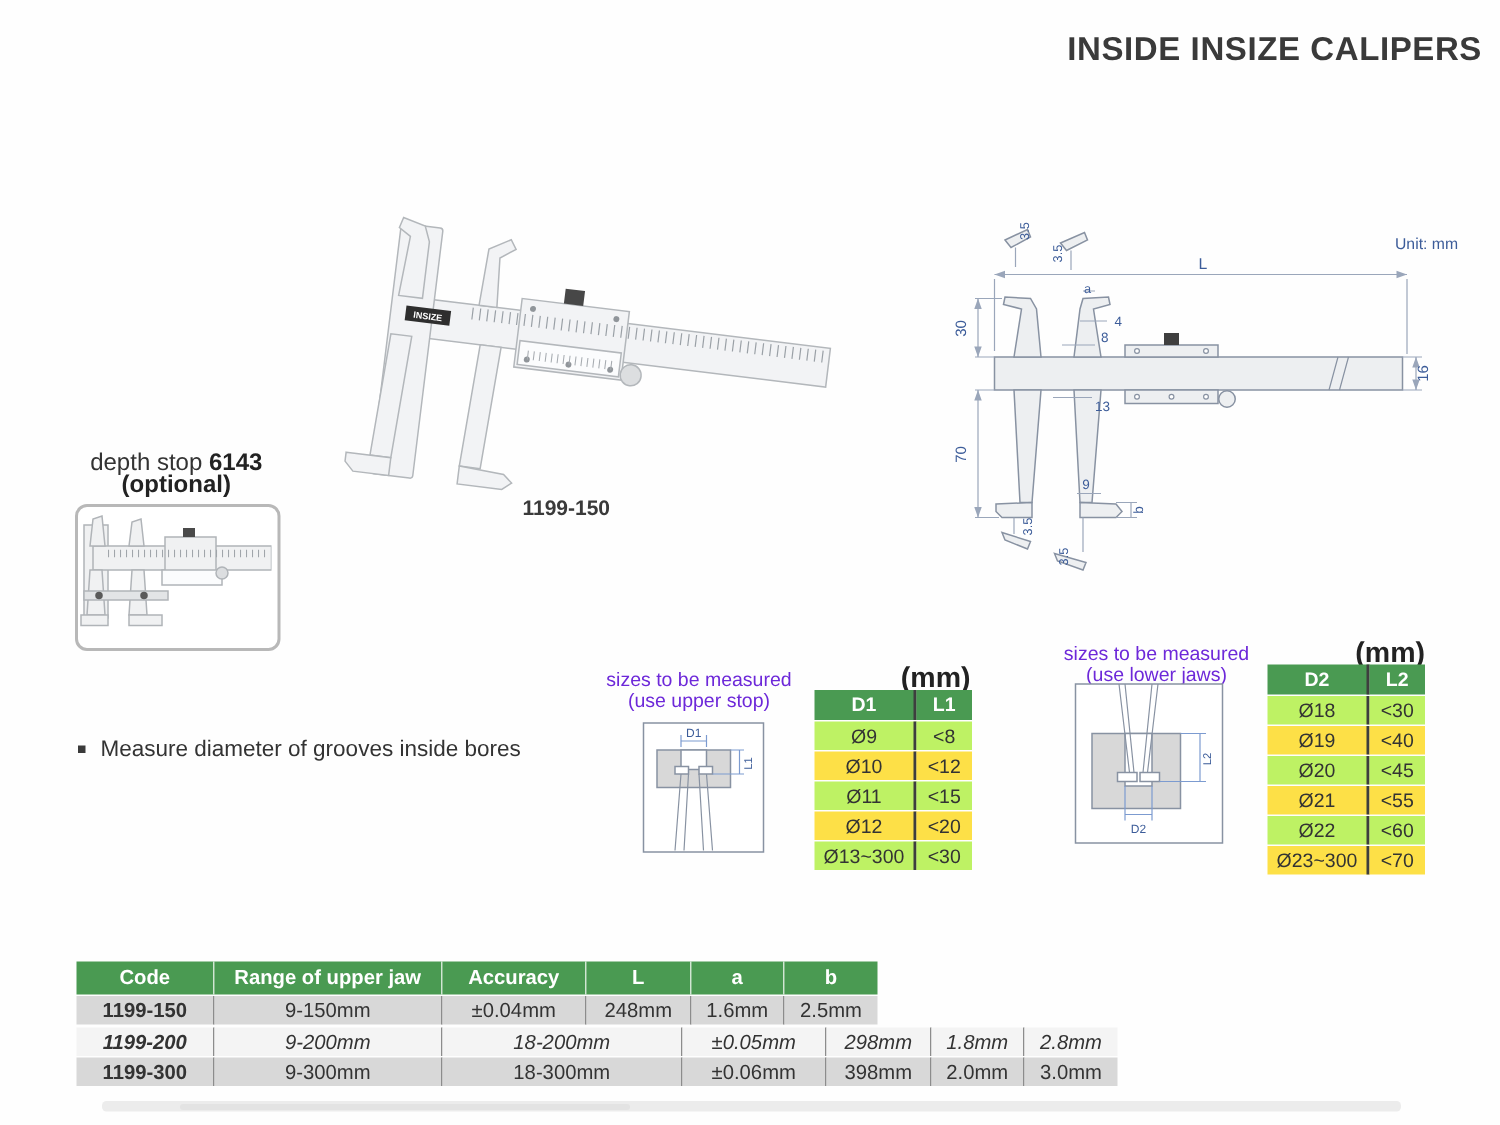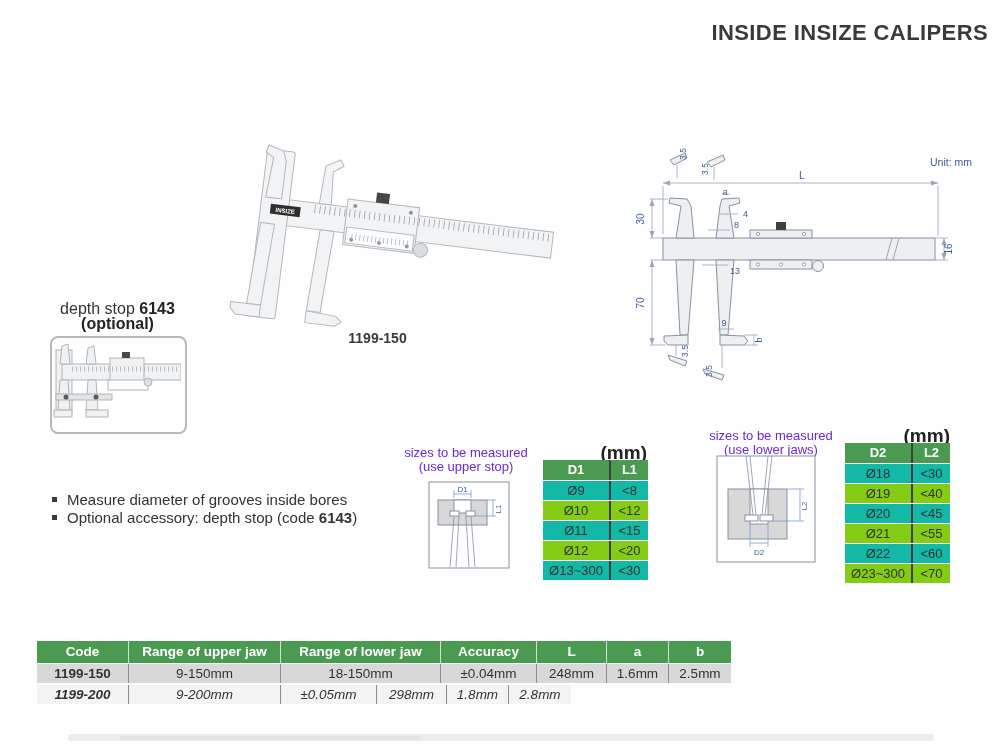--- a/index.html
+++ b/index.html
@@ -37,24 +37,24 @@
   .unit-lower { left:845px; top:425px; width:105px; }
 
   .mini-table { position:absolute; }
   .mini-upper { left:543px; top:459px; }
   .mini-lower { left:845px; top:442px; }
   .mt-row { display:flex; margin-top:1px; }
   .mt-row > div { text-align:center; font-size:13px; height:19px; line-height:19px; }
   .mt-c1 { width:66px; border-right:2px solid #3e3e3e; }
   .mt-c2 { width:37px; }
   .mt-header > div { background:#4a9a52; color:#fff; font-weight:bold; height:20px; line-height:20px; }
-  .bg-g > div { background:#14b8a6; }
-  .bg-w > div { background:#84cc16; }
-
-  .spec { position:absolute; left:37px; top:639px; }
+  .bg-g > div { background:#bef264; }
+  .bg-w > div { background:#fde047; }
+
+  .spec { position:absolute; left:51px; top:639px; }
   .sp-row { display:flex; margin-top:1.5px; }
   .sp-row > div { text-align:center; font-size:13.5px; height:19px; line-height:19px;
                   border-right:1px solid #8c8c8c; box-sizing:border-box; }
   .sp-row > div:last-child { border-right:none; }
   .sp-header > div { background:#4a9a52; color:#fff; font-weight:bold; height:22px; line-height:22px;
                      border-right:1px solid rgba(255,255,255,.75); }
   .sp-g > div { background:#d8d8d8; }
   .sp-w > div { background:#f4f4f4;font-style:italic; }
   .sp-row .c0 { width:92px; font-weight:bold; }
   .sp-header .c0 { font-weight:bold; }
@@ -195,24 +195,20 @@
       <text x="58" y="213" font-size="8.5" text-anchor="middle" transform="rotate(-90 58 213)">3.5</text>
       <text x="82" y="233" font-size="8.5" text-anchor="middle" transform="rotate(-90 82 233)">3.5</text>
     </g>
   </svg>
 
   <div class="features">
     <div class="feature">
         <span class="bullet"></span>
         <span><span>Measure diameter of grooves inside bores</span></span>
       </div>
-    <div class="feature">
-        <span class="bullet"></span>
-        <span><span>Optional accessory: depth stop (code </span><b>6143</b><span>)</span></span>
-      </div>
   </div>
 
   <div class="caption caption-upper">
     <div>sizes to be measured</div>
     <div>(use upper stop)</div>
   </div>
   <svg class="d1-diagram" width="82" height="88" viewBox="0 0 82 88">
     <rect x="1" y="1" width="80" height="86" fill="#fff" stroke="#8892a2"></rect>
     <rect x="10" y="19" width="49" height="25" fill="#d8d8d8" stroke="#8892a2"></rect>
     <rect x="26" y="19" width="17" height="13" fill="#fff" stroke="#8892a2"></rect>
@@ -297,41 +293,49 @@
     <div class="mt-row bg-w">
         <div class="mt-c1">Ø23~300</div>
         <div class="mt-c2">&lt;70</div>
       </div>
   </div>
 
   <div class="spec">
     <div class="sp-row sp-header">
       <div class="c0">Code</div>
         <div class="c1">Range of upper jaw</div>
-      <div class="c2">Range of lower jaw</div>
         <div class="c3">Accuracy</div>
       <div class="c4">L</div>
         <div class="c5">a</div>
       <div class="c6">b</div>
     </div>
     <div class="sp-row sp-g">
       <div class="c0">1199-150</div>
         <div class="c1">9-150mm</div>
-      <div class="c2">18-150mm</div>
         <div class="c3">±0.04mm</div>
       <div class="c4">248mm</div>
         <div class="c5">1.6mm</div>
       <div class="c6">2.5mm</div>
     </div>
     <div class="sp-row sp-w">
       <div class="c0">1199-200</div>
         <div class="c1">9-200mm</div>
+      <div class="c2">18-200mm</div>
         <div class="c3">±0.05mm</div>
       <div class="c4">298mm</div>
         <div class="c5">1.8mm</div>
       <div class="c6">2.8mm</div>
     </div>
+    <div class="sp-row sp-g">
+      <div class="c0">1199-300</div>
+        <div class="c1">9-300mm</div>
+      <div class="c2">18-300mm</div>
+        <div class="c3">±0.06mm</div>
+      <div class="c4">398mm</div>
+        <div class="c5">2.0mm</div>
+      <div class="c6">3.0mm</div>
+    </div>
   </div>
 
   <div class="scan-smudge"></div>
   <div class="scan-smudge2"></div>
 
 </div>
 
 </body></html>

